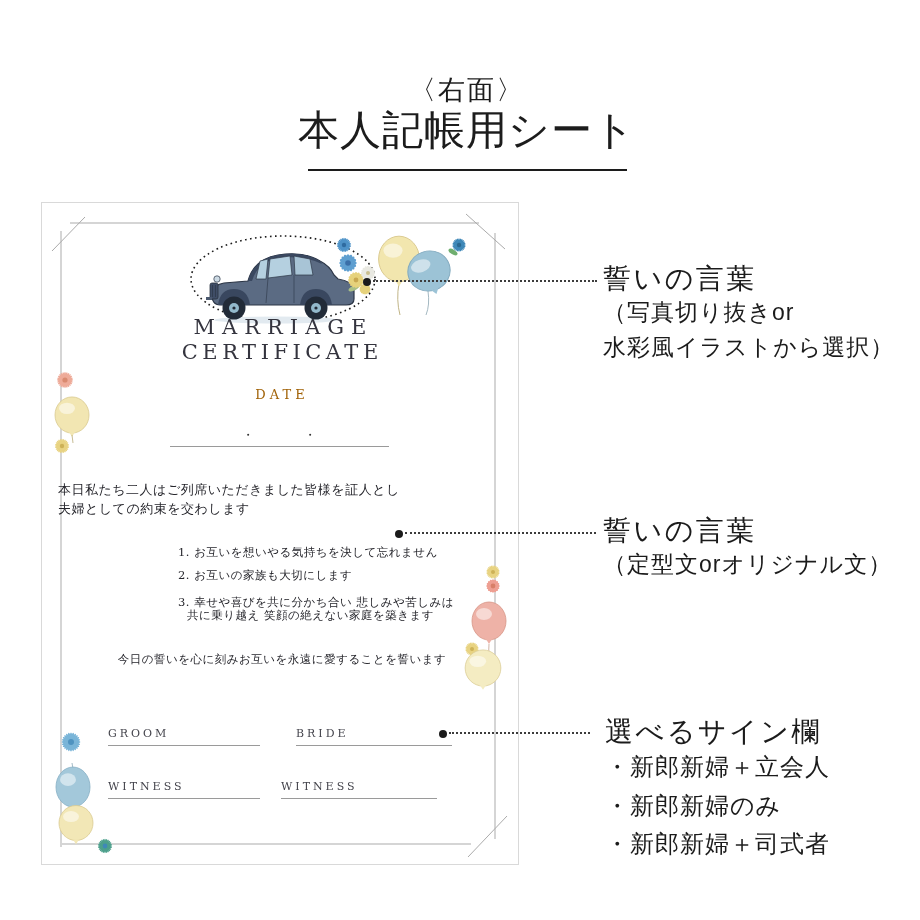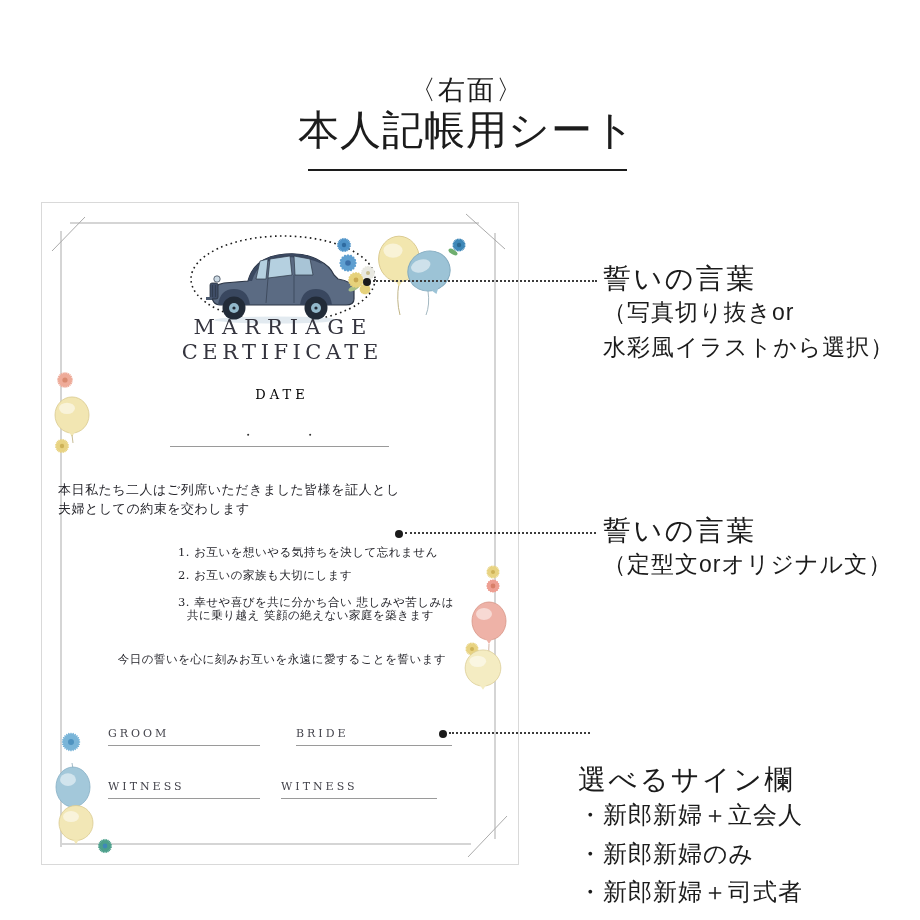--- a/index.html
+++ b/index.html
@@ -24,21 +24,21 @@
   .dec-left{left:5px;top:160px;}
   .dec-right{left:413px;top:353px;}
   .dec-bl{left:8px;top:518px;}
   
   .cert-serif{font-family:"DejaVu Serif","Liberation Serif",serif;}
   .cert-heading{position:absolute;left:0;width:476px;text-align:center;top:112px;
     color:#34343e;}
   .cert-heading .l1{font-size:21px;letter-spacing:7px;text-indent:7px;line-height:25px;}
   .cert-heading .l2{font-size:21px;letter-spacing:4.5px;text-indent:4.5px;line-height:24px;}
   .cert-date{position:absolute;left:0;width:476px;text-align:center;top:184px;
-    font-size:13px;letter-spacing:4px;text-indent:4px;color:#000000;}
+    font-size:13px;letter-spacing:4px;text-indent:4px;color:#a16207;}
   .date-dot{position:absolute;top:224px;font-size:12px;color:#333;}
   .date-dot.d1{left:200px;} .date-dot.d2{left:262px;}
   .date-line{position:absolute;left:128px;top:243px;width:219px;height:0;
     border-top:1px solid #9a9a9a;}
   .vow-intro{position:absolute;left:16px;width:476px;top:277px;
     font-size:13px;line-height:19px;letter-spacing:0.5px;color:#26262c;}
   .vow-item{position:absolute;font-size:11.5px;letter-spacing:0.5px;color:#26262c;white-space:nowrap;}
   .vi1{left:136px;top:342px;} .vi2{left:136px;top:365px;}
   .vi3{left:136px;top:392px;} .vi3b{left:145px;top:405px;}
   .vow-closing{position:absolute;left:2px;width:476px;top:449px;text-align:center;
@@ -53,21 +53,21 @@
   .dotline{position:absolute;height:0;border-top:2px dotted #3c3c3c;z-index:30;}
   .ln1{left:373px;top:280px;width:224px;}
   .ln2{left:405px;top:532px;width:191px;}
   .ln3{left:449px;top:732px;width:141px;}
   
   .ann{position:absolute;z-index:20;color:#1b1b1b;}
   .ann-title{font-size:28px;line-height:32px;letter-spacing:2.5px;}
   .ann-line{font-size:23px;line-height:35px;letter-spacing:1px;}
   .ann1{left:603px;top:263px;} .ann1 .ann-line:first-of-type{margin-top:8px;}
   .ann2{left:603px;top:515px;} .ann2 .ann-line:first-of-type{margin-top:8px;}
-  .ann3{left:578px;top:716px;margin-top:48px;}
+  .ann3{left:605px;top:716px;}
   .ann3 .ann-line{font-size:24px;line-height:38.5px;}
   .ann3 .ann-line:first-of-type{margin-top:-1px;}
 </style>
 </head>
 <body>
 
 <svg width="0" height="0" style="position:absolute">
   <defs>
     <g id="bl">
       <ellipse rx="17" ry="19"></ellipse>

